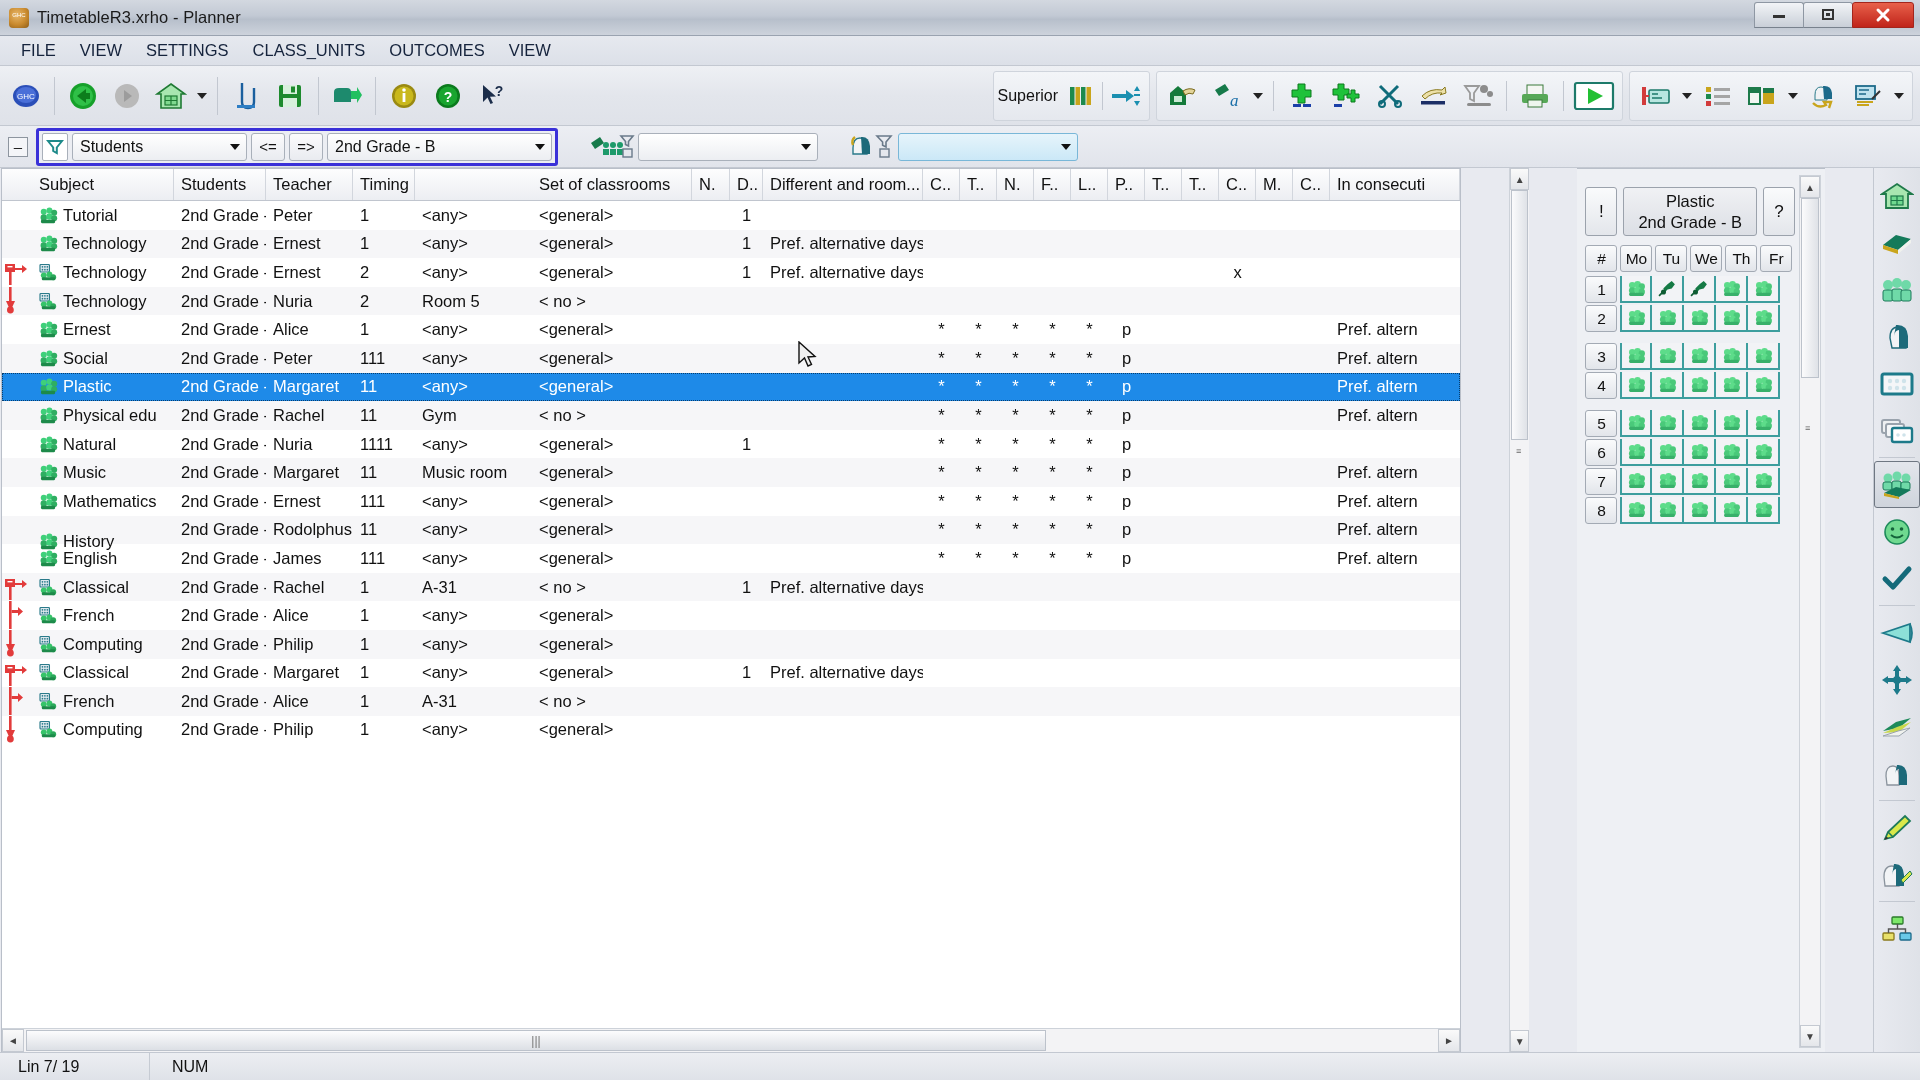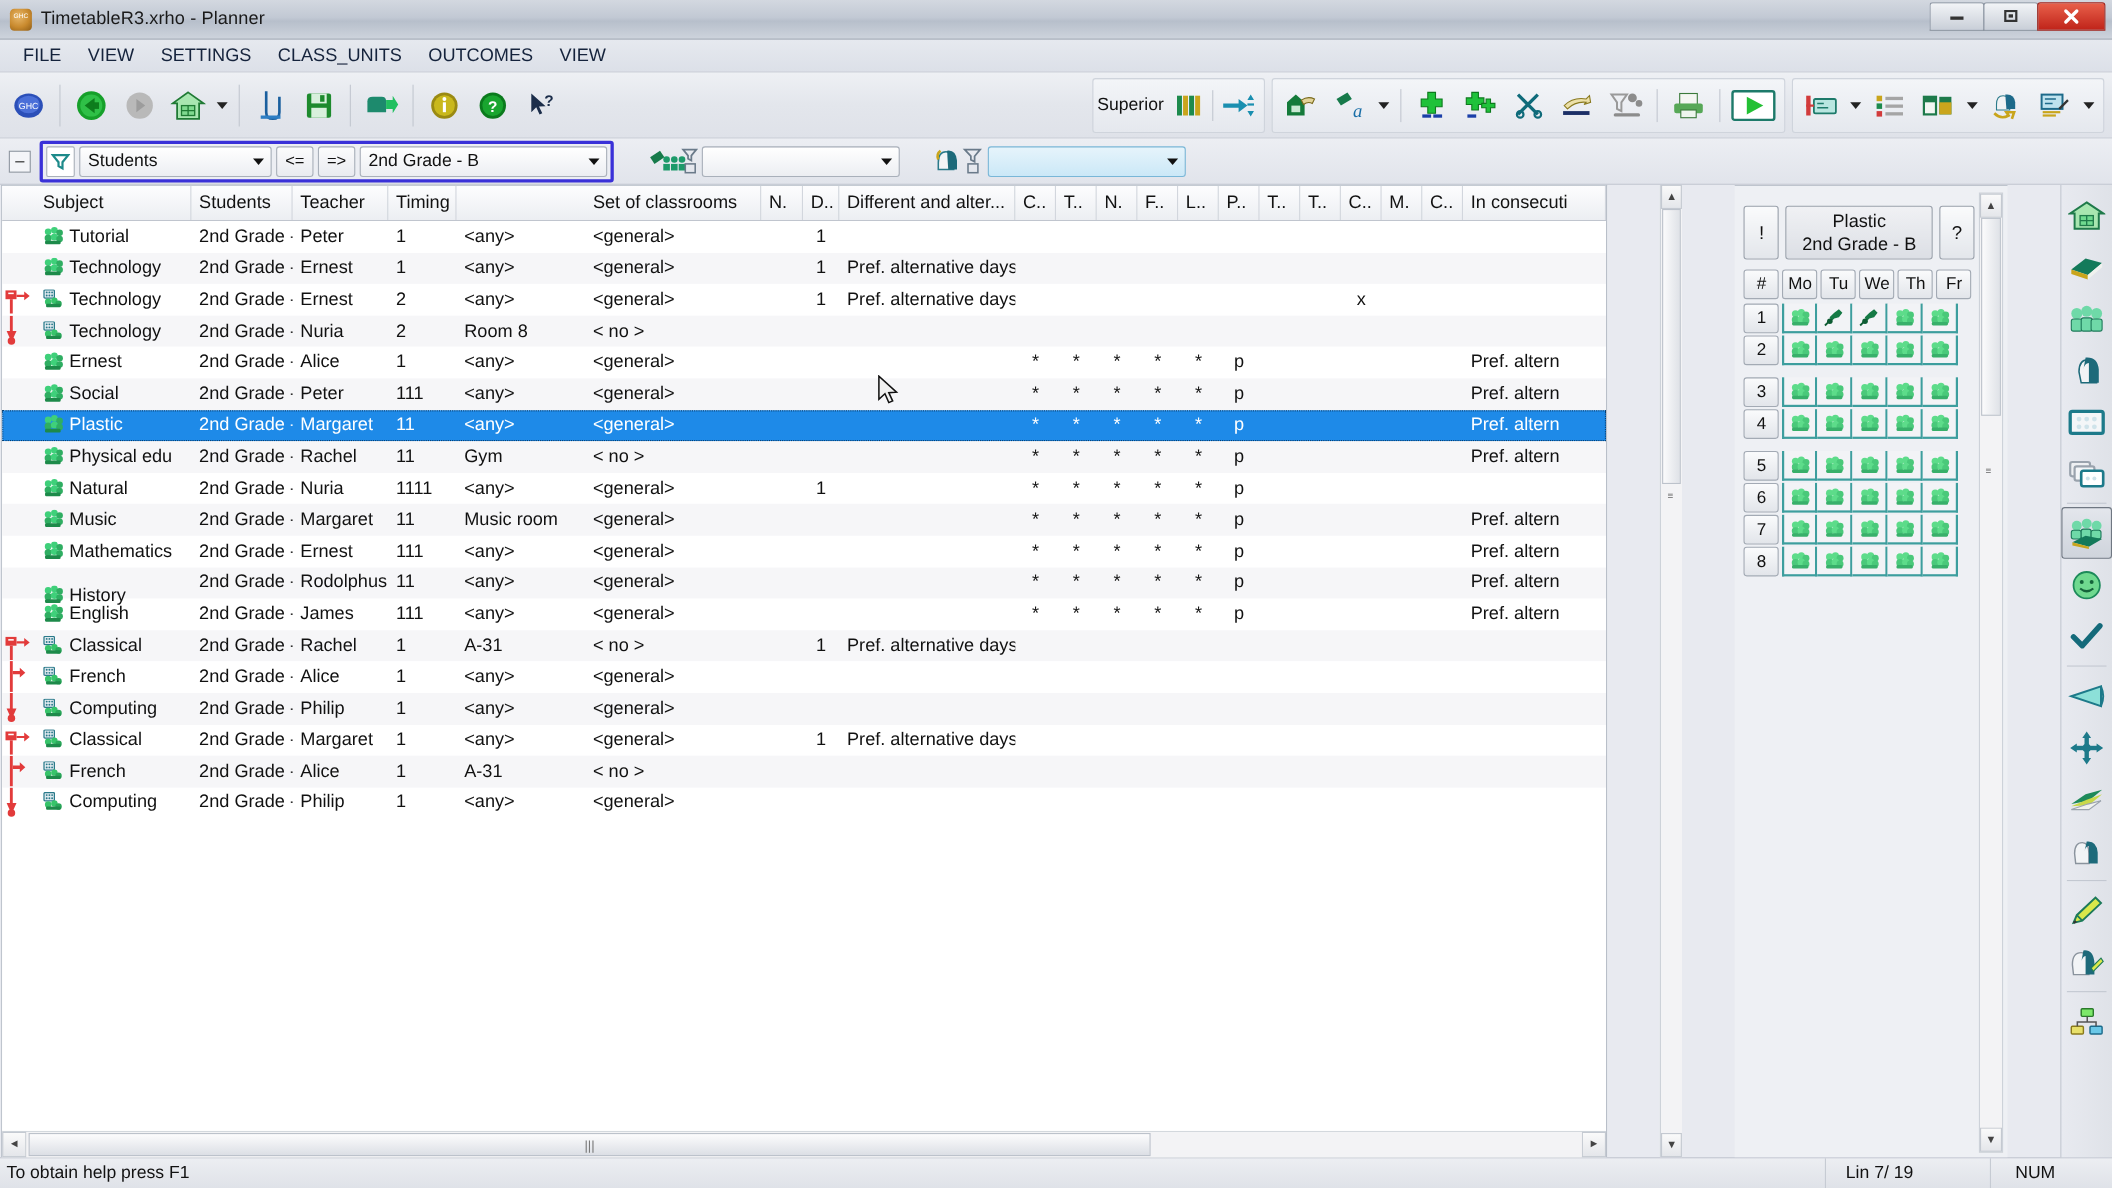--- a/index.html
+++ b/index.html
@@ -485,21 +485,21 @@
     <div class="hdr" id="grid-header">
         <div class="hc" style="width: 30px; border-right: none;"></div>
         <div class="hc" style="width: 142px;">Subject</div>
         <div class="hc" style="width: 92px;">Students</div>
         <div class="hc" style="width: 87px;">Teacher</div>
         <div class="hc" style="width: 62px;">Timing</div>
         <div class="hc" style="width: 117px; margin-top: 36px;">Classroom</div>
         <div class="hc" style="width: 160px;">Set of classrooms</div>
         <div class="hc" style="width: 38px;">N.</div>
         <div class="hc" style="width: 33px;">D..</div>
-        <div class="hc" style="width: 160px;">Different and alter...</div>
+        <div class="hc" style="width: 160px;">Different and room...</div>
         <div class="hc" style="width: 37px;">C..</div>
         <div class="hc" style="width: 37px;">T..</div>
         <div class="hc" style="width: 37px;">N.</div>
         <div class="hc" style="width: 37px;">F..</div>
         <div class="hc" style="width: 37px;">L..</div>
         <div class="hc" style="width: 37px;">P..</div>
         <div class="hc" style="width: 37px;">T..</div>
         <div class="hc" style="width: 37px;">T..</div>
         <div class="hc" style="width: 37px;">C..</div>
         <div class="hc" style="width: 37px;">M.</div>
@@ -630,21 +630,21 @@
               <circle cx="6.2" cy="6" r="0.9" fill="#2a7a8a"></circle>
               <circle cx="8.8" cy="6" r="0.9" fill="#2a7a8a"></circle>
               <circle cx="5" cy="12" r="3.1" fill="#37c46a"></circle>
               <circle cx="11" cy="11" r="3.1" fill="#37c46a"></circle>
               <circle cx="15" cy="14" r="3.1" fill="#2aa85a"></circle>
               <rect x="3" y="14" width="14" height="3.2" rx="1" fill="#1d8a4a"></rect>
             </svg><span>Technology</span></div>
           <div class="cell" style="width: 92px;">2nd Grade - B</div>
           <div class="cell" style="width: 87px;">Nuria</div>
           <div class="cell" style="width: 62px;">2</div>
-          <div class="cell" style="width: 117px;">Room 8</div>
+          <div class="cell" style="width: 117px;">Room 5</div>
           <div class="cell" style="width: 160px;">&lt; no &gt;</div>
           <div class="cell" style="width: 38px;"></div>
           <div class="cell c" style="width: 33px;"></div>
           <div class="cell" style="width: 160px;"></div>
           <div class="cell c" style="width: 37px;"></div>
           <div class="cell c" style="width: 37px;"></div>
           <div class="cell c" style="width: 37px;"></div>
           <div class="cell c" style="width: 37px;"></div>
           <div class="cell c" style="width: 37px;"></div>
           <div class="cell c" style="width: 37px;"></div>
@@ -1838,16 +1838,15 @@
           <rect x="12" y="2" width="11" height="7" rx="1" fill="#7de86a" stroke="#2a7a2a" stroke-width="1.3"></rect>
           <rect x="3" y="18" width="11" height="7" rx="1" fill="#e8e06a" stroke="#8a7a1c" stroke-width="1.3"></rect>
           <rect x="20" y="18" width="11" height="7" rx="1" fill="#6ac8e8" stroke="#1c6a8a" stroke-width="1.3"></rect>
           <path d="M17.5 9 v5 M8.5 18 v-4 h17 v4" fill="none" stroke="#555" stroke-width="1.4"></path>
         </svg>
     </div>
   </div>
 </div>
 
 <div class="status">
-  <div class="sleft">To obtain help press F1</div>
   <div class="sc">Lin 7/ 19</div>
   <div class="sr">NUM</div>
 </div>
 
 </body></html>

